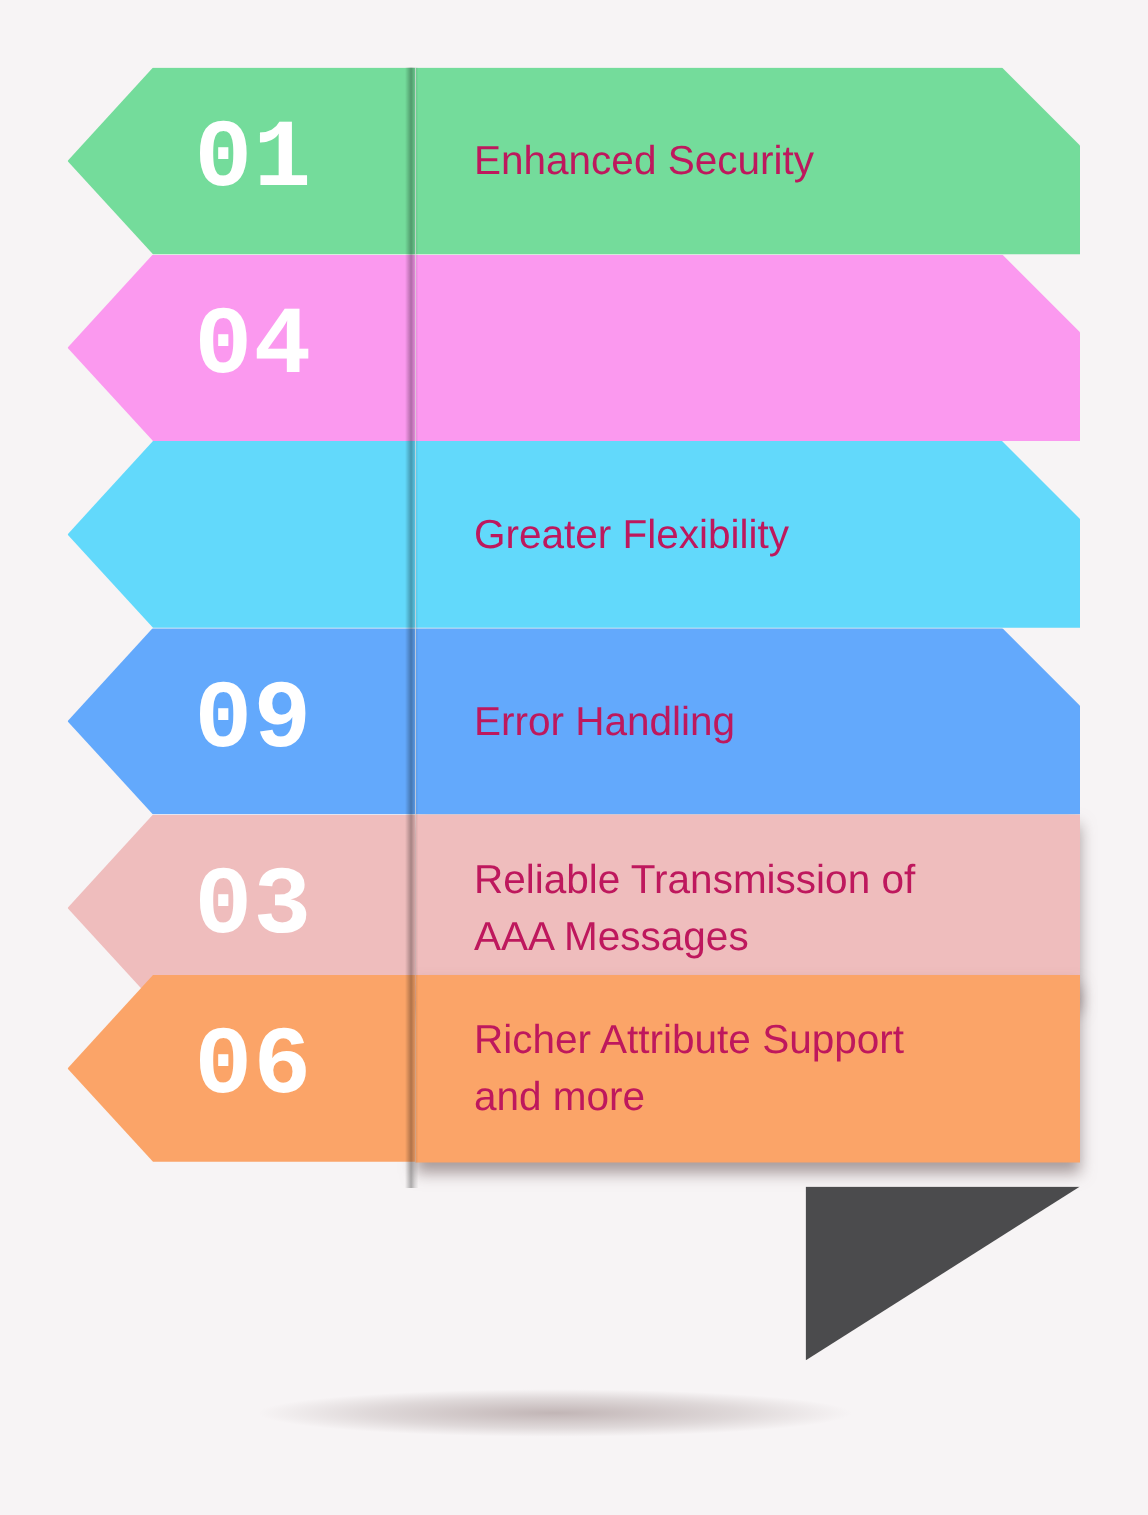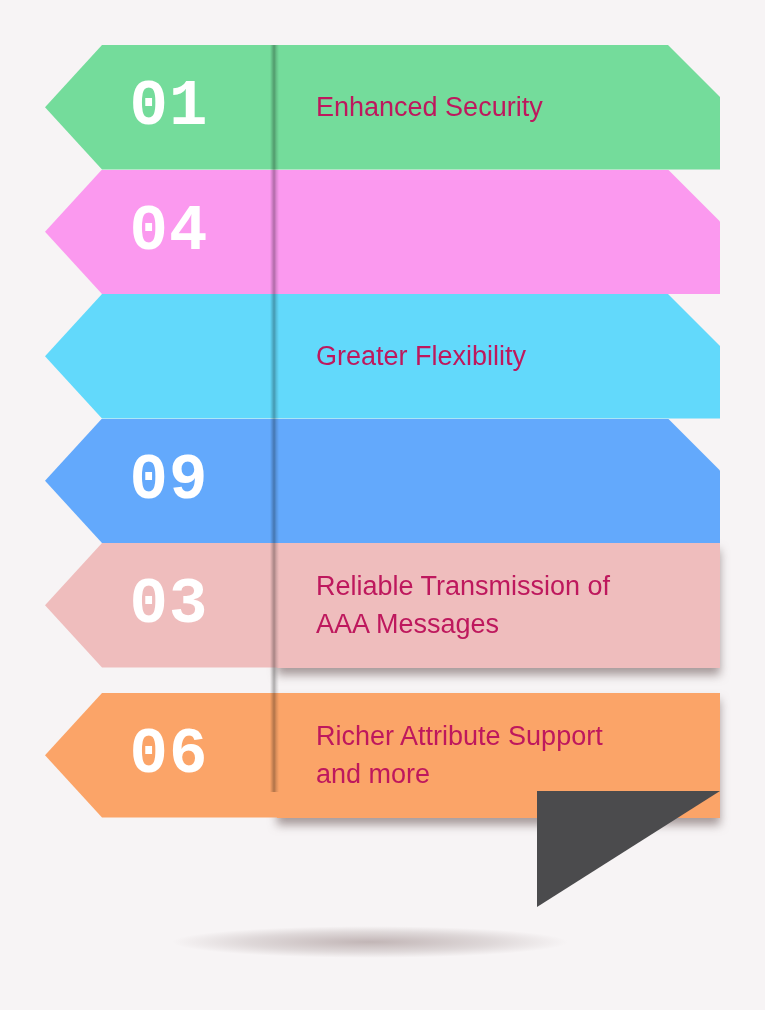--- a/index.html
+++ b/index.html
@@ -100,31 +100,32 @@
   <div class="row" style="top:294px">
     <div class="band bevel" style="background-color: rgb(98, 217, 251);"></div>
     <div class="arrow" style="background-color: rgb(98, 217, 251);"></div>
     <div class="label">Greater Flexibility</div>
   </div>
 
   <div class="row" style="top:418.5px">
     <div class="band bevel" style="background-color: rgb(99, 169, 252);"></div>
     <div class="arrow" style="background-color: rgb(99, 169, 252);"></div>
     <div class="num">09</div>
+    <div class="label">Error Handling</div>
   </div>
 
   <div class="row" style="top:543px">
     <div class="band" style="background-color: rgb(239, 189, 189);"></div>
     <div class="arrow" style="background-color: rgb(239, 189, 189);"></div>
     <div class="num">03</div>
     <div class="label">Reliable Transmission of
 AAA Messages</div>
   </div>
 
-  <div class="row" style="top:693px">
+  <div class="row" style="top:650px">
     <div class="band" style="background-color: rgb(251, 164, 104);"></div>
     <div class="arrow" style="background-color: rgb(251, 164, 104);"></div>
     <div class="num">06</div>
     <div class="label">Richer Attribute Support
 and more</div>
   </div>
 
   <div class="divider"></div>
 
 </div>

